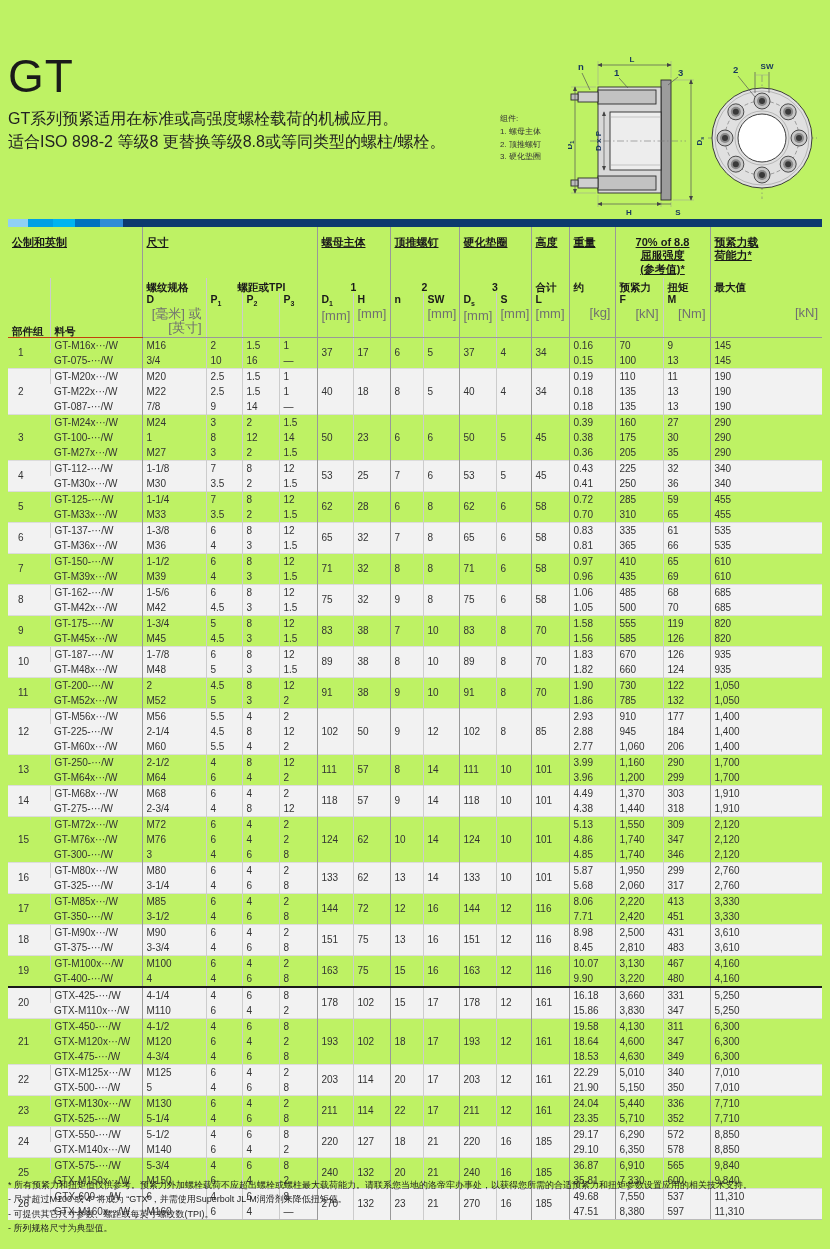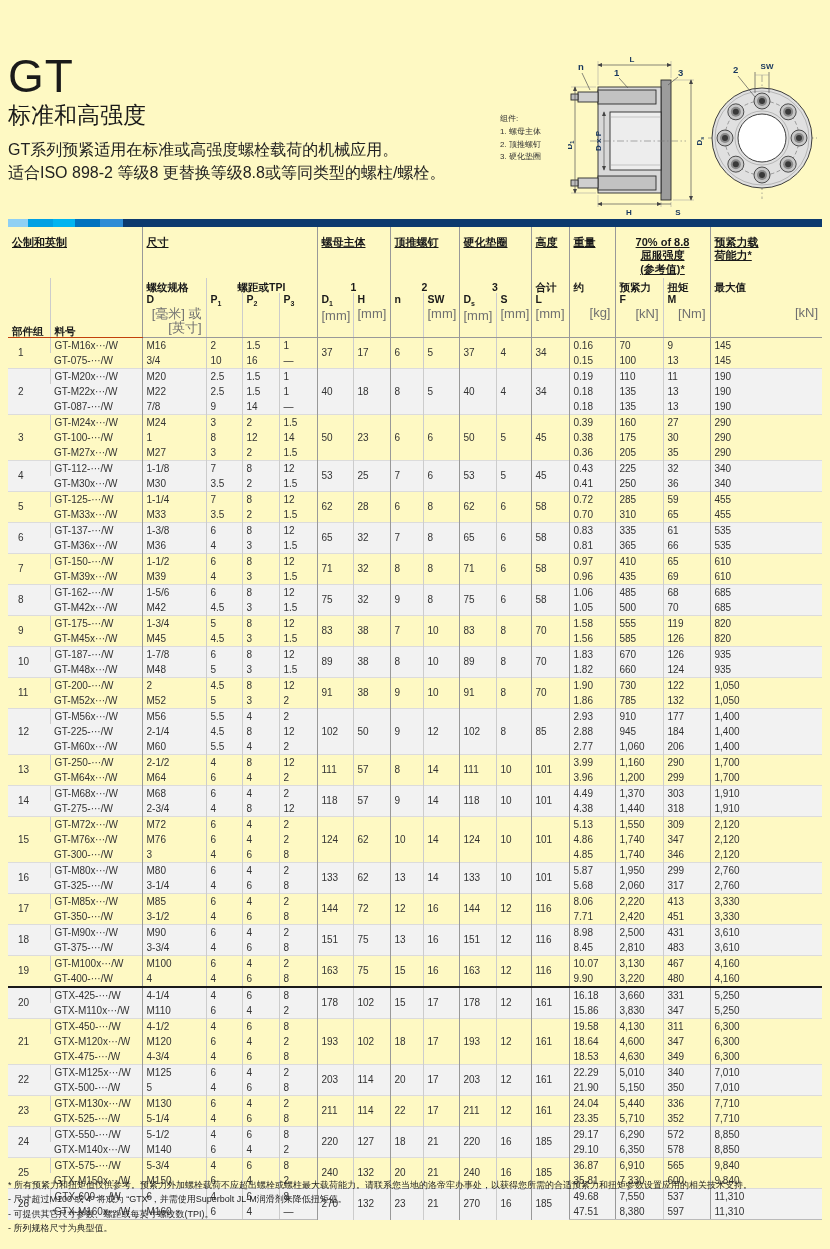--- a/index.html
+++ b/index.html
@@ -1,17 +1,17 @@
 <!DOCTYPE html>
 <html><head>
 <meta charset="utf-8">
 <style>
   html,body{margin:0;padding:0;background:#fff;}
   body{width:830px;height:1249px;font-family:"Liberation Sans","DejaVu Sans",sans-serif;color:#222;position:relative;overflow:hidden;}
-  .page{position:relative;width:830px;height:1249px;background:#fef9c3;}
+  .page{position:relative;width:830px;height:1249px;background:#bef264;}
 
   
   .hdr{position:absolute;left:8px;top:52px;width:480px;}
   .hdr h1{margin:0;font-size:46px;font-weight:300;line-height:1.05;letter-spacing:1px;color:#1a1a1a;}
   .hdr .sub{font-size:23px;line-height:1.32;color:#1a1a1a;}
   .hdr .desc{margin-top:7px;font-size:16px;line-height:1.45;color:#222;}
 
   
   .legend{position:absolute;left:500px;top:113px;width:70px;font-size:8px;color:#333;line-height:1.6;}
   .dwg{position:absolute;top:45px;}
@@ -51,21 +51,20 @@
   
   .foot{position:absolute;left:8px;top:1178px;width:816px;font-size:9px;color:#222;line-height:1.6;}
 </style>
 </head>
 <body>
 
 <div class="page">
 
   <div class="hdr">
     <h1>GT</h1>
-    <div class="sub">标准和高强度</div>
     <div class="desc">
       <div>GT系列预紧适用在标准或高强度螺栓载荷的机械应用。</div>
       <div>适合ISO 898-2 等级8 更替换等级8.8或等同类型的螺柱/螺栓。</div>
     </div>
   </div>
 
   <div class="legend">
     <div>组件:</div>
     <div>1. 螺母主体</div>
     <div>2. 顶推螺钉</div>

